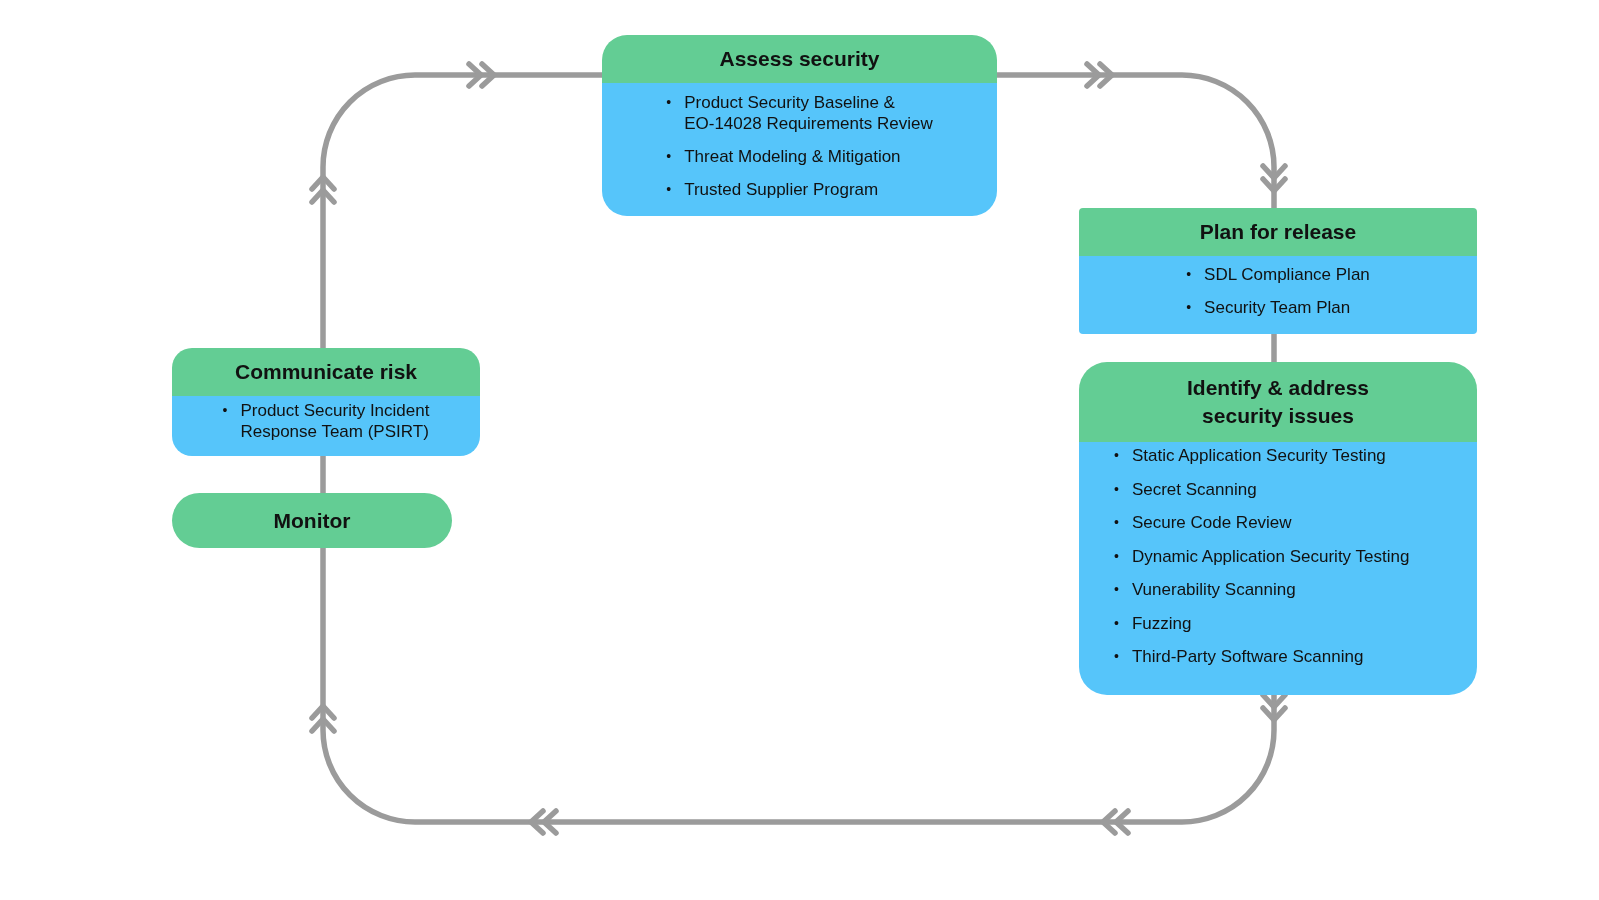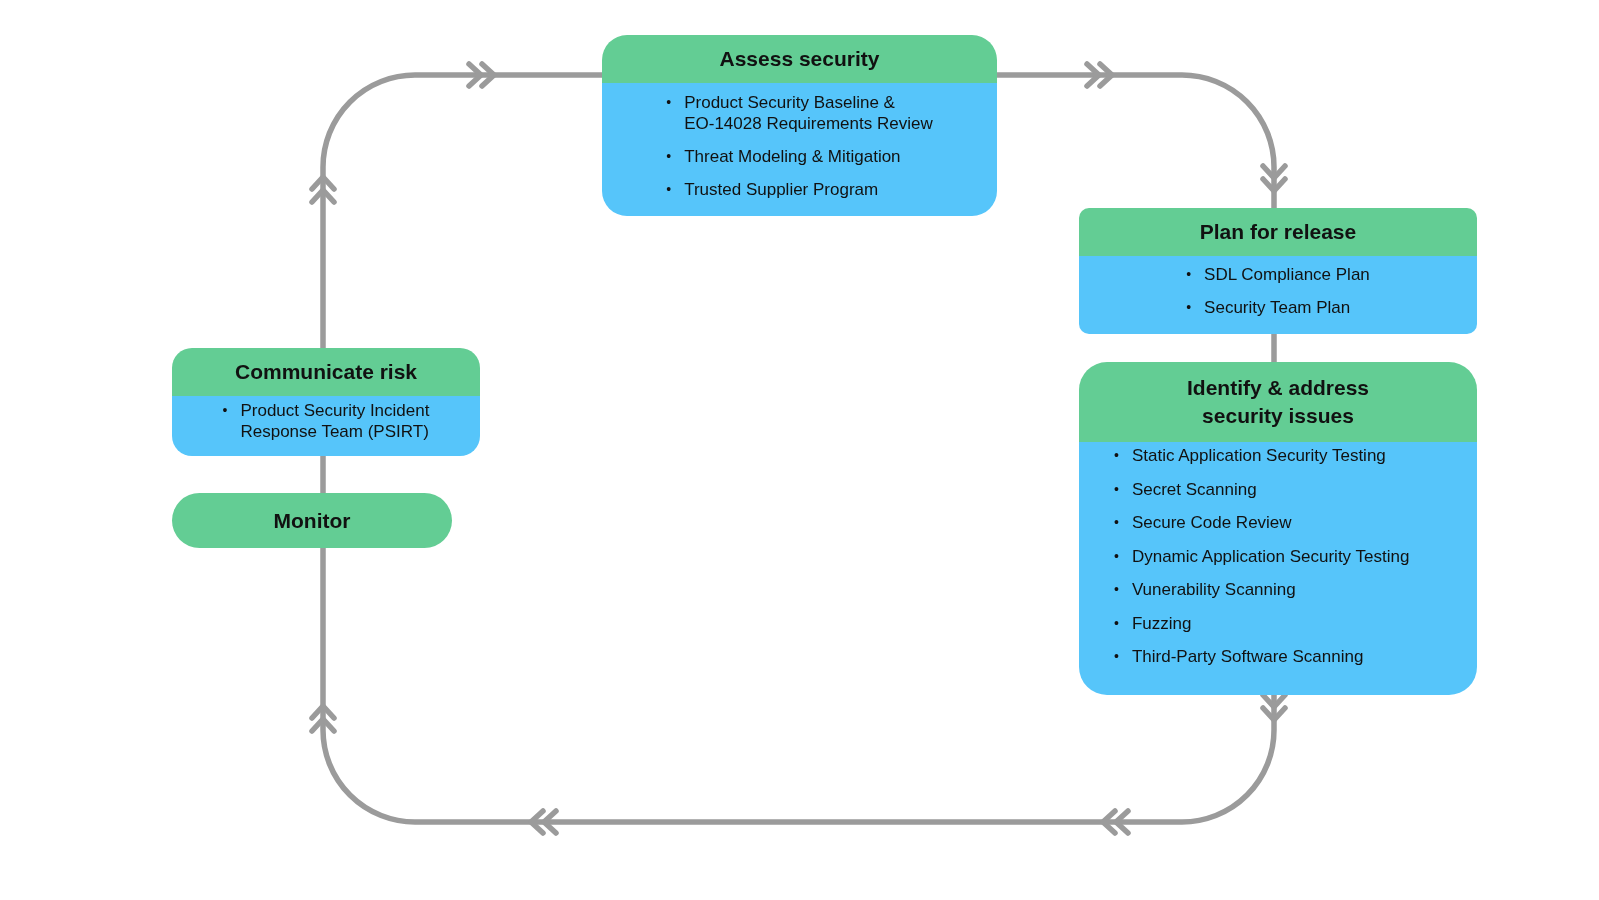--- a/index.html
+++ b/index.html
@@ -47,21 +47,21 @@
     margin:0 0 12px 0;
     white-space:pre-line;
   }
   ul.bullets li:last-child{margin-bottom:0;}
   .dot{font-size:14px;line-height:21px;}
 
   
   .node-assess{left:602px;top:35px;width:395px;}
   .node-assess .node-body{padding:9px 10px 16px;}
 
-  .node-plan{left:1079px;top:208px;width:398px;border-radius:10px;}
+  .node-plan{left:1079px;top:208px;width:398px;border-radius:4px;}
   .node-plan .node-body{padding:8px 10px 16px;}
 
   .node-identify{left:1079px;top:362px;width:398px;border-radius:28px;}
   .node-identify .node-header{padding:12px 6px;}
   .node-identify .node-body{padding:3px 0 15px;}
   .node-identify ul.bullets{margin-left:35px;}
   .node-identify ul.bullets li{margin-bottom:12.5px;}
 
   .node-communicate{left:172px;top:348px;width:308px;border-radius:20px;}
   .node-communicate .node-body{padding:4px 10px 14px;}

